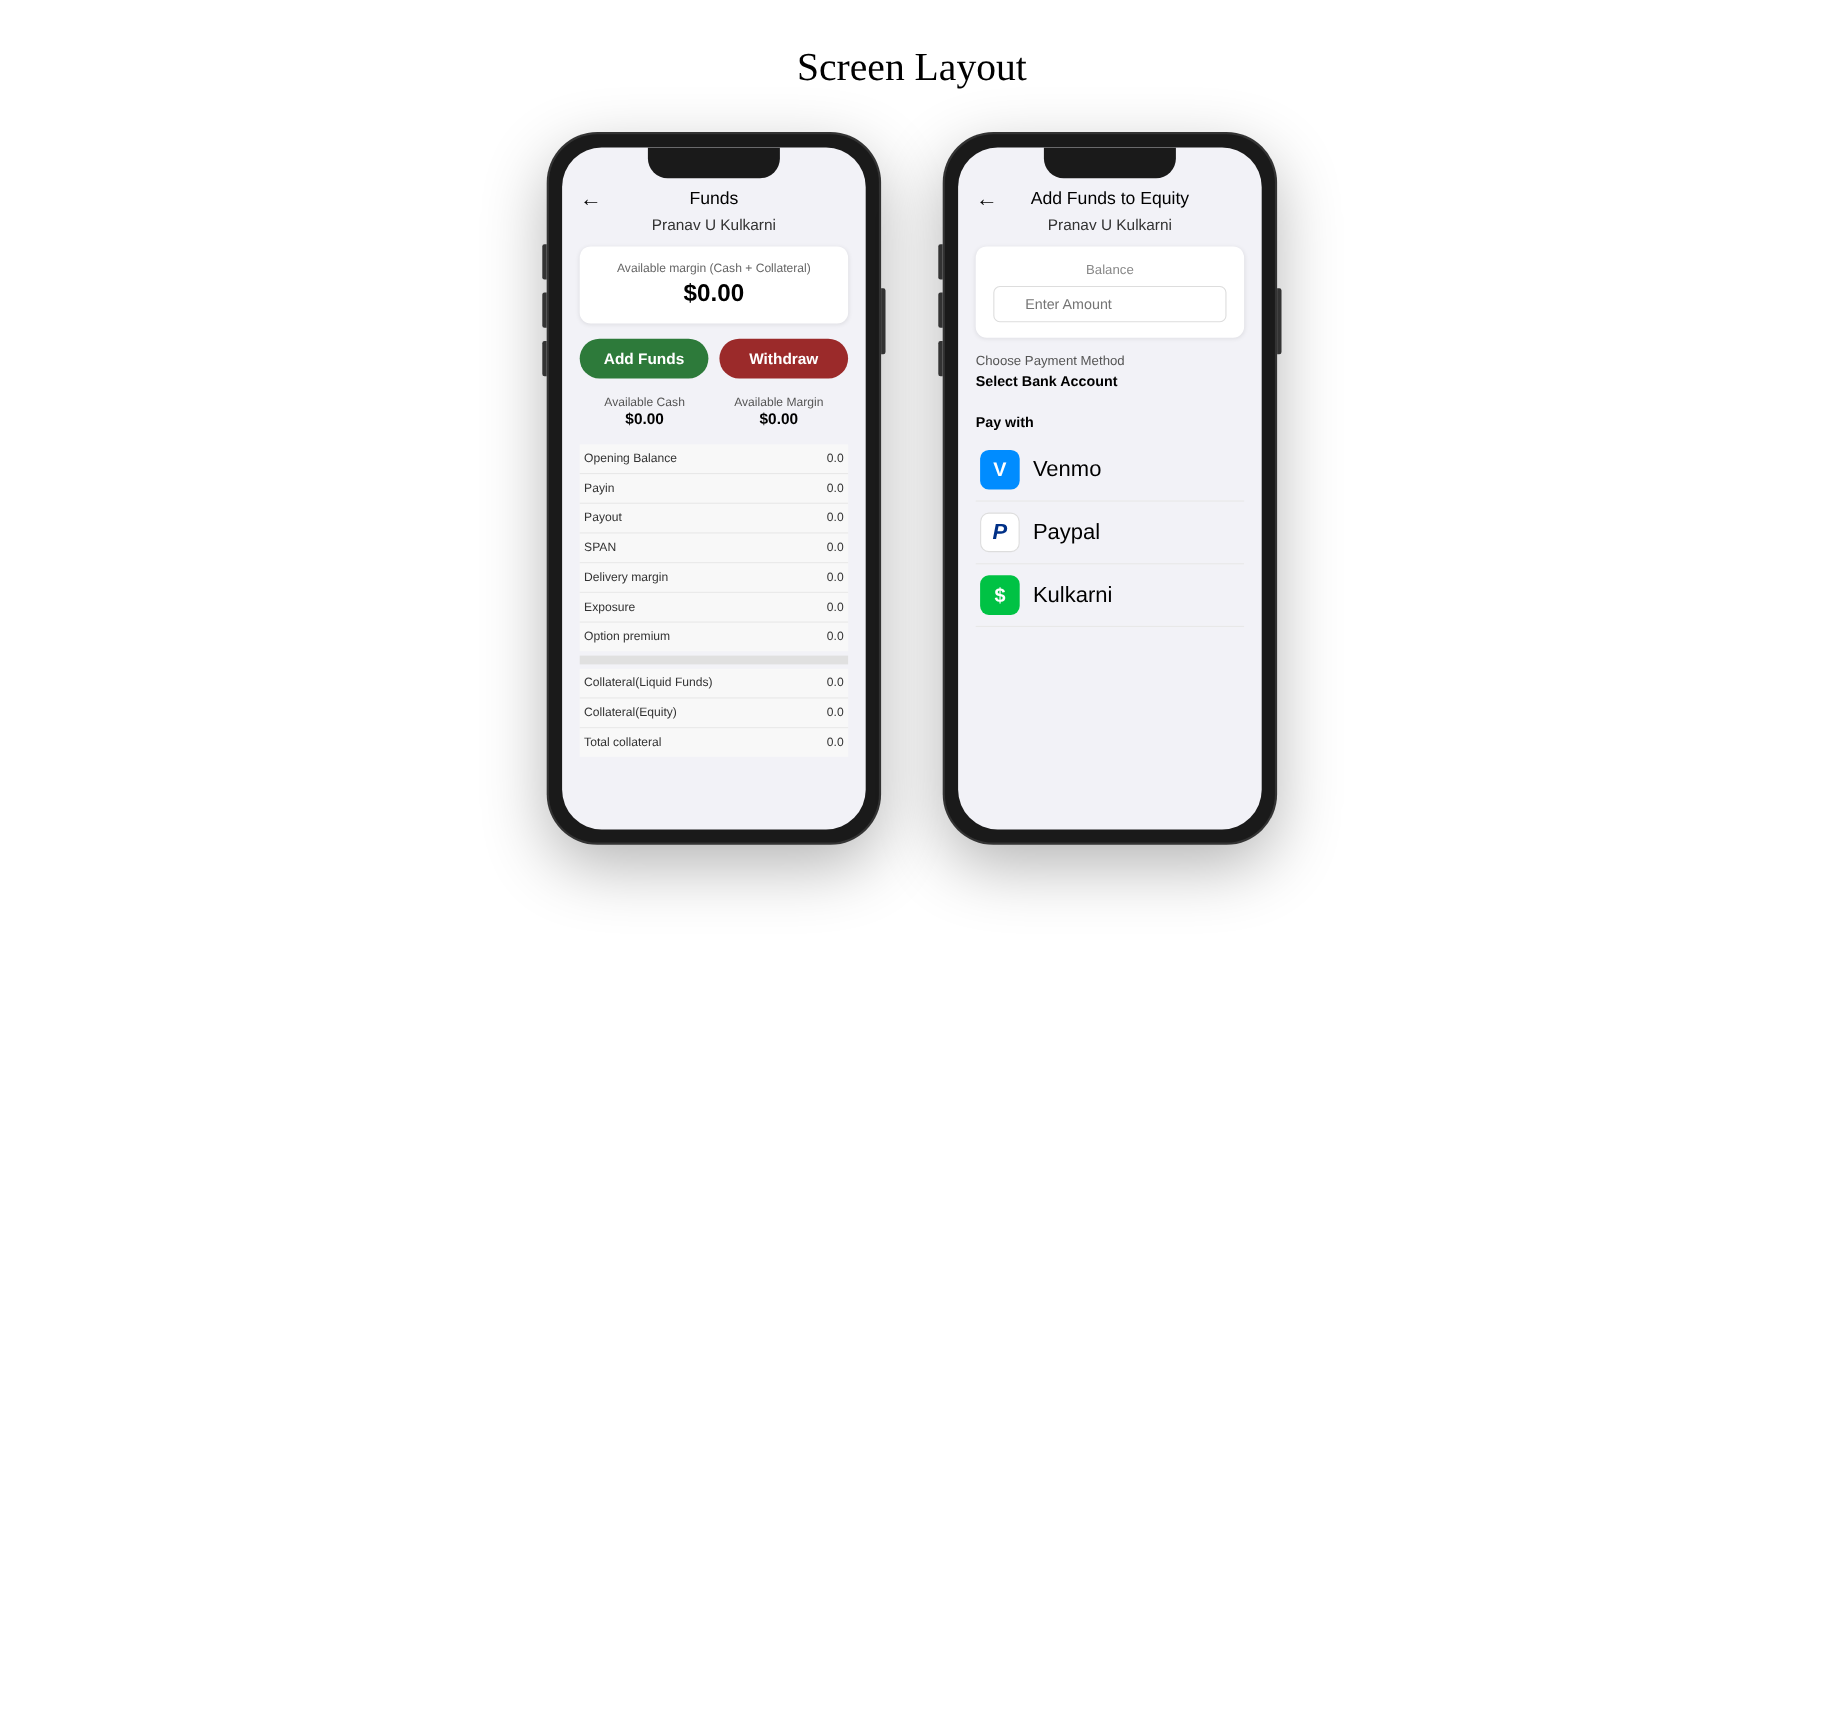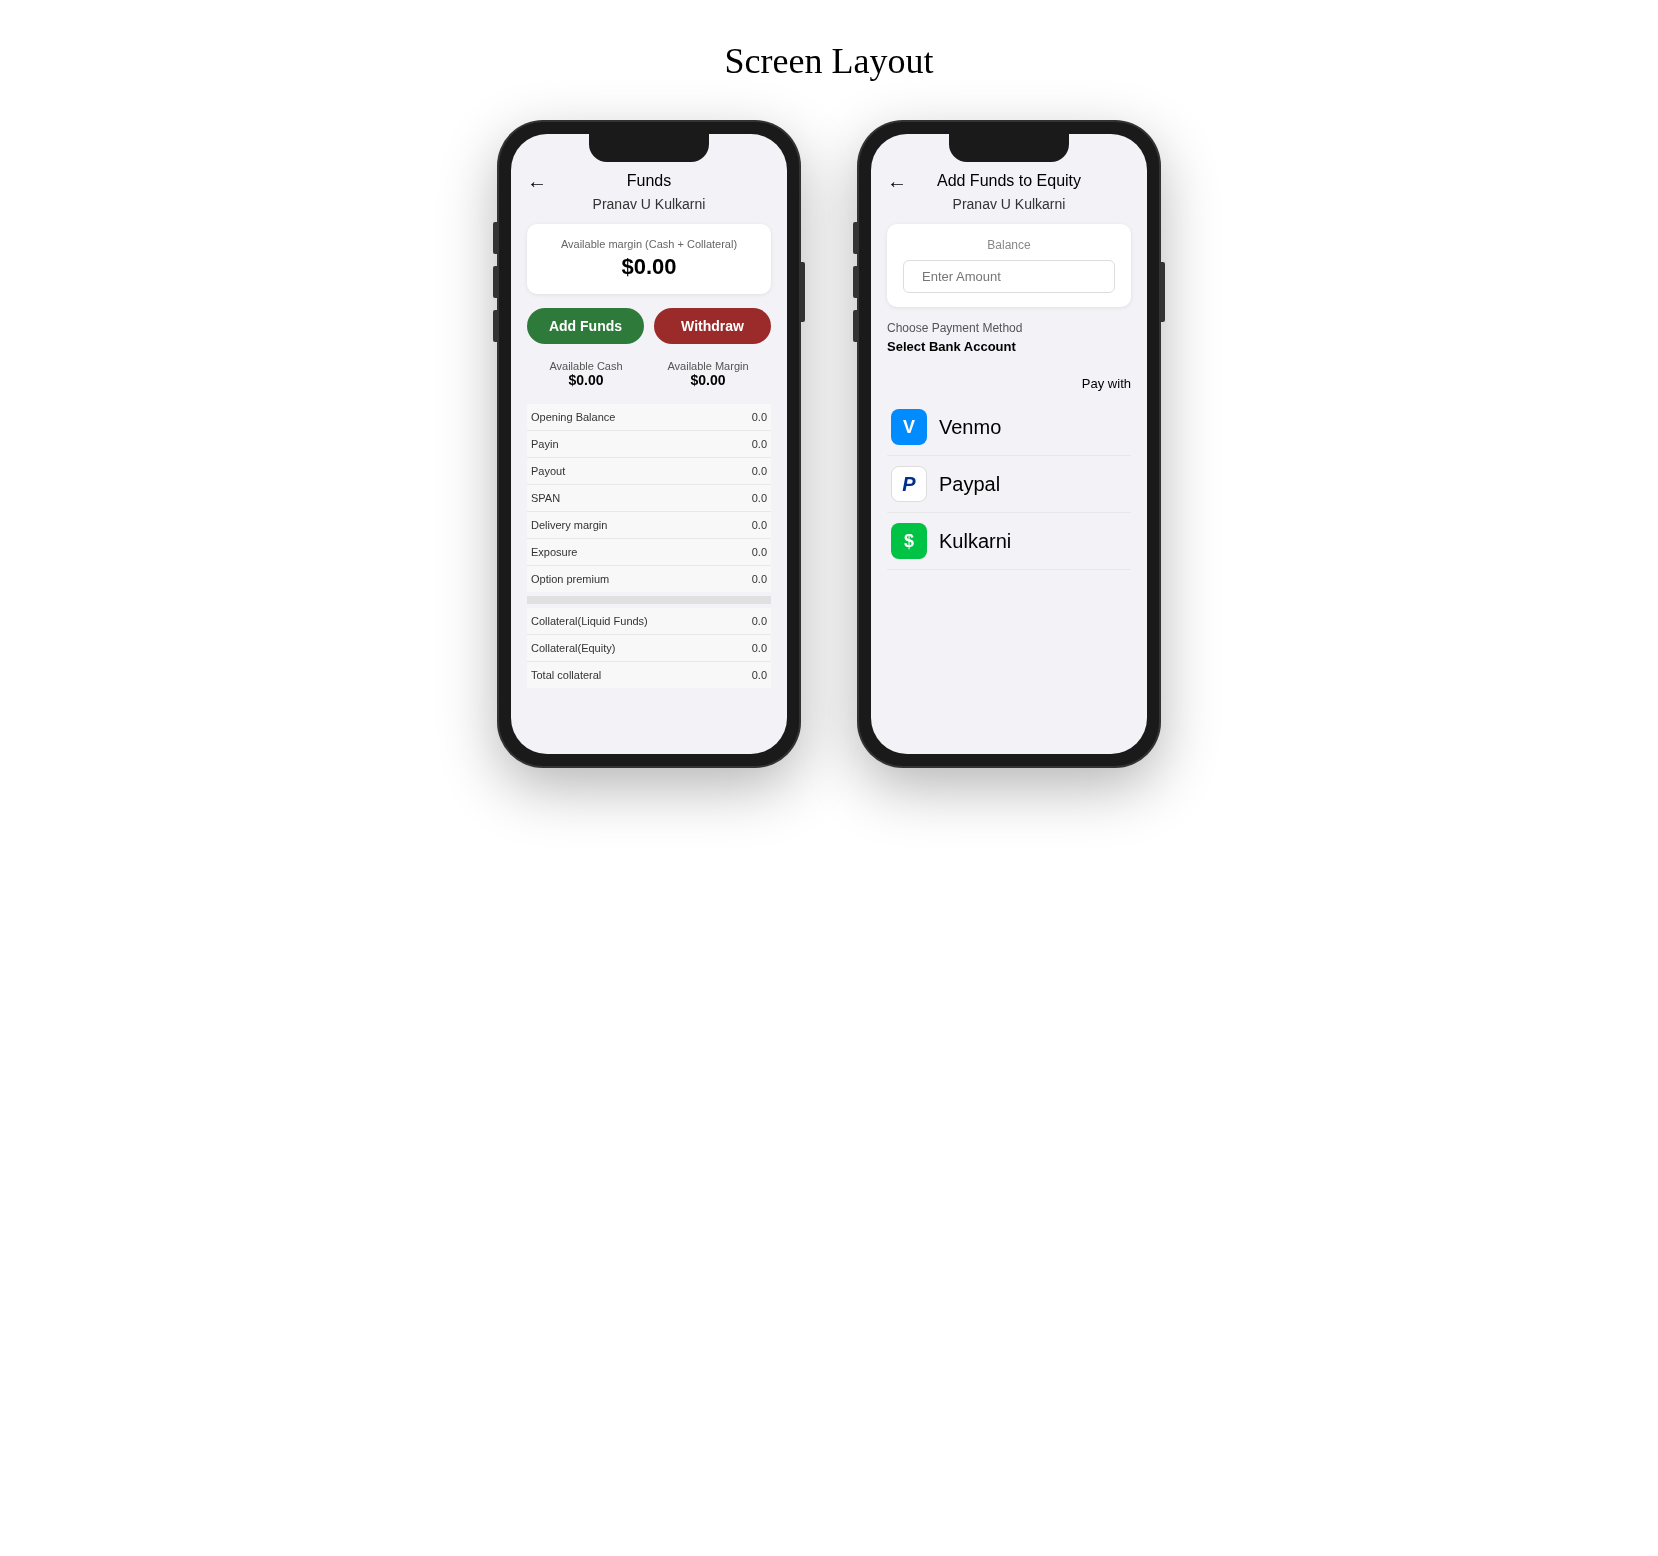--- a/index.html
+++ b/index.html
@@ -204,21 +204,21 @@
     }
     .balance-input-label {
       font-size: 12px;
       color: #888;
       margin-bottom: 8px;
     }
     .amount-input {
       width: 100%;
       border: 1px solid #ddd;
       border-radius: 6px;
-      padding: 8px 18px;
+      padding: 8px 28px;
       font-size: 13px;
       color: #aaa;
       outline: none;
       background: #fff;
     }
     .payment-section-label {
       font-size: 12px;
       color: #555;
       margin-bottom: 4px;
     }
@@ -256,24 +256,23 @@
     .radio-unselected {
       width: 18px;
       height: 18px;
       border-radius: 50%;
       border: 2px solid #aaa;
     }
 
     
     .pay-with-label {
       font-size: 13px;
-      font-weight: 400;
+      font-weight: 700;
       color: #000;
       margin: 16px 0 8px;
-      text-align: right;
     }
     .pay-option {
       display: flex;
       align-items: center;
       padding: 10px 4px;
       border-bottom: 1px solid #e8e8e8;
       gap: 12px;
       cursor: pointer;
     }
     .pay-icon {

